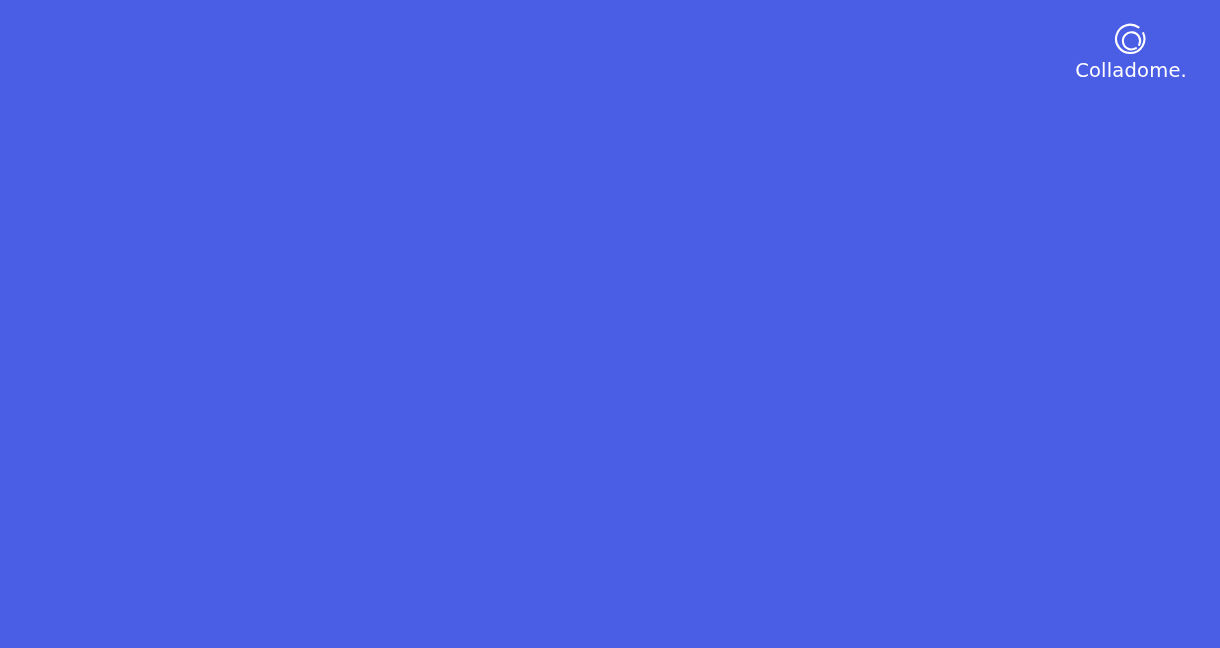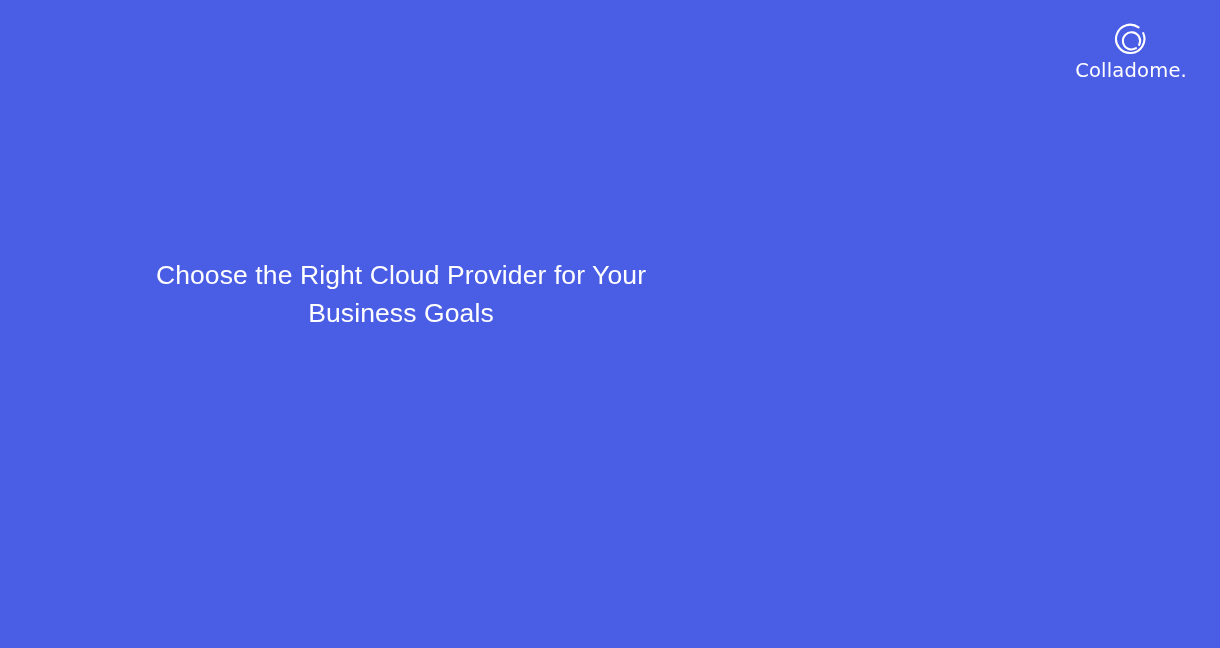--- a/index.html
+++ b/index.html
@@ -14,21 +14,20 @@
     font-family: "Liberation Sans", sans-serif;
     -webkit-font-smoothing: antialiased;
   }
 
   .slide {
     position: relative;
     width: 1220px;
     height: 648px;
     background: #4a5de5;
     box-sizing: border-box;
-    text-align: center;
   }
 
   
   .brand {
     position: absolute;
     top: 22px;
     right: 33px;
     display: flex;
     flex-direction: column;
     align-items: center;
@@ -95,17 +94,15 @@
                  A 14.2 14.2 0 1 0 30.2 11.1" fill="none" stroke="#ffffff" stroke-width="2.1" stroke-linecap="round"></path>
 
         <path d="M 26.1 22.9
                  A 8.6 8.6 0 1 0 23.0 26.2" fill="none" stroke="#ffffff" stroke-width="2.1" stroke-linecap="round"></path>
       </svg>
     </span>
     <span class="brand-wordmark">Colladome.</span>
   </div>
 
   <div class="content">
-    <p class="subheadline">Choose the Right Cloud Provider for Your
-Business Goals</p>
   </div>
 
 </div>
 
 </body></html>

